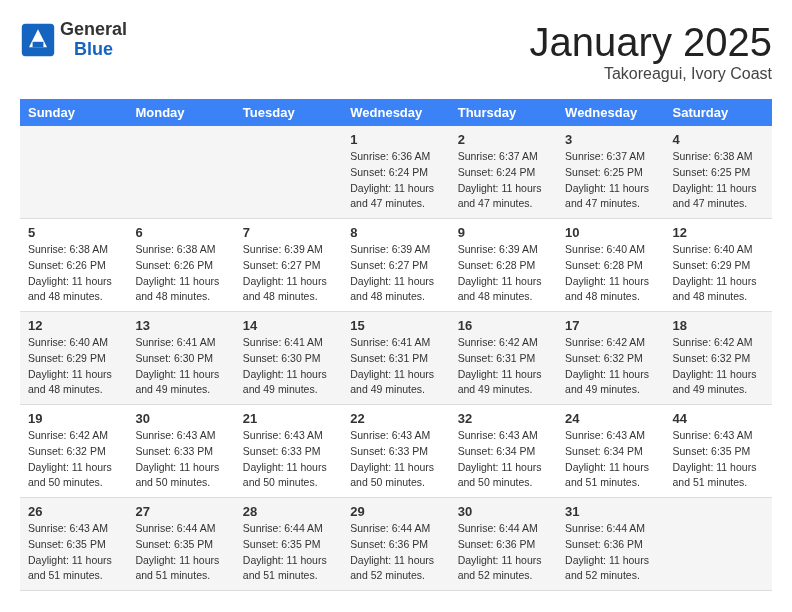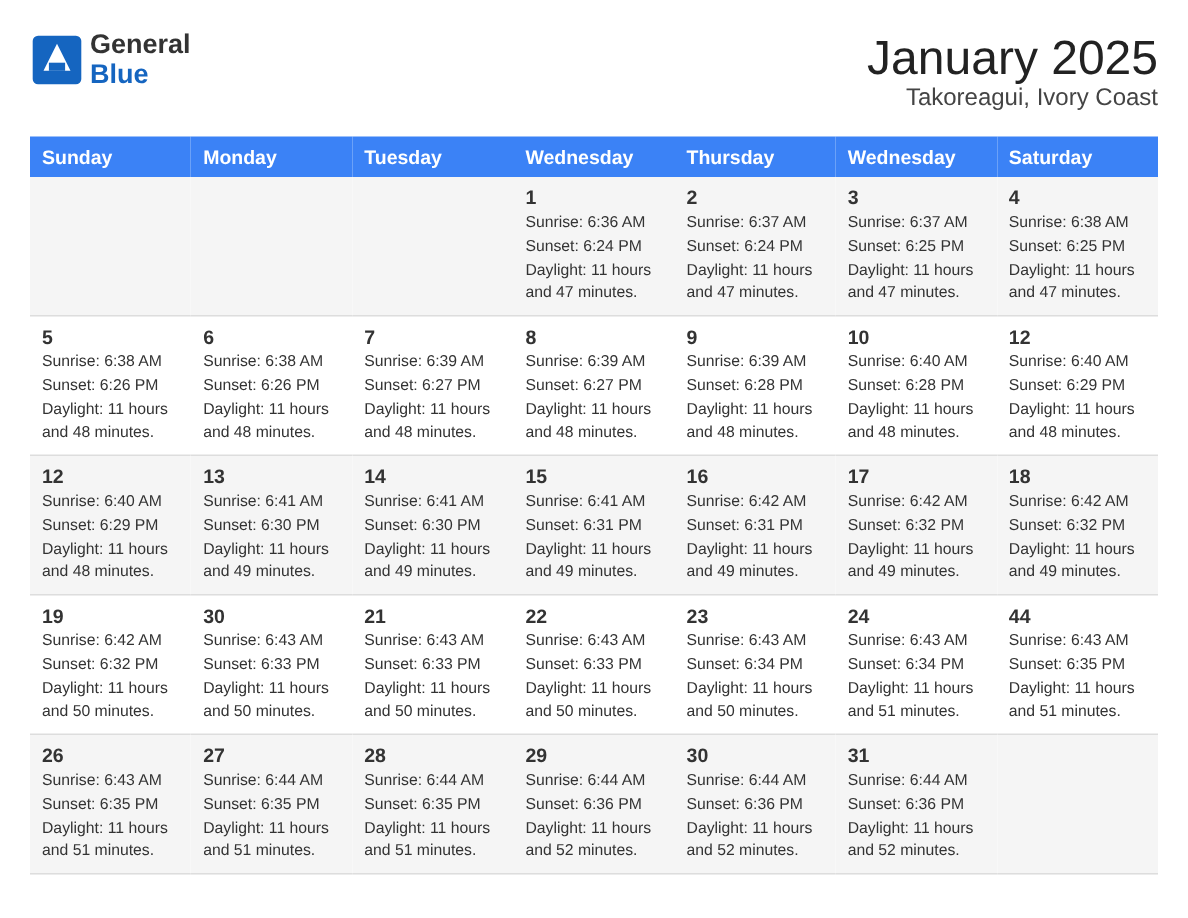--- a/index.html
+++ b/index.html
@@ -22,33 +22,34 @@
     .logo {
       display: flex;
       align-items: center;
     }
     .logo-text {
       display: flex;
       flex-direction: column;
       font-size: 18px;
       font-weight: bold;
       line-height: 1.1;
+      align-items: center;
     }
     .logo-general { color: #333; }
     .logo-blue { color: #1565C0; }
     .logo-icon {
       width: 36px;
       height: 36px;
       margin-right: 4px;
     }
     .title-block {
       text-align: right;
     }
     .month-title {
-      font-size: 32px;
+      font-size: 40px;
       font-weight: normal;
       color: #222;
     }
     .location-title {
       font-size: 16px;
       color: #444;
     }
     table {
       width: 100%;
       border-collapse: collapse;
@@ -258,21 +259,21 @@
 Sunset: 6:33 PM
 Daylight: 11 hours and 50 minutes.</div>
           </td>
           <td>
             <span class="day-number">22</span>
             <div class="day-info" style="white-space: pre-line;">Sunrise: 6:43 AM
 Sunset: 6:33 PM
 Daylight: 11 hours and 50 minutes.</div>
           </td>
           <td>
-            <span class="day-number">23</span>
+            <span class="day-number">32</span>
             <div class="day-info" style="white-space: pre-line;">Sunrise: 6:43 AM
 Sunset: 6:34 PM
 Daylight: 11 hours and 50 minutes.</div>
           </td>
           <td>
             <span class="day-number">24</span>
             <div class="day-info" style="white-space: pre-line;">Sunrise: 6:43 AM
 Sunset: 6:34 PM
 Daylight: 11 hours and 51 minutes.</div>
           </td>

